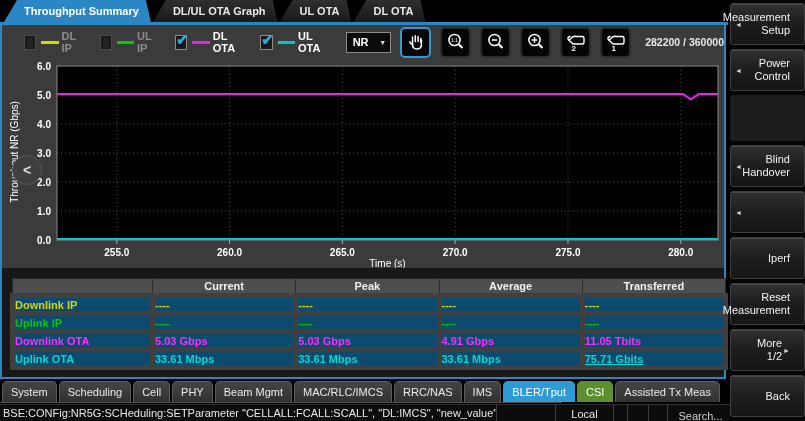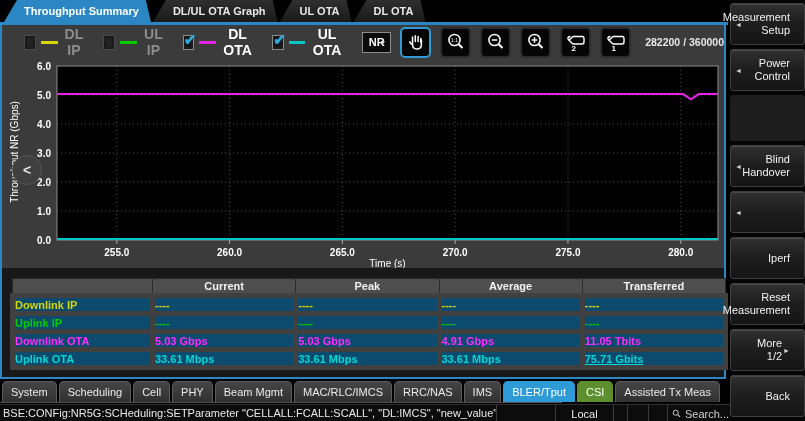--- a/index.html
+++ b/index.html
@@ -23,21 +23,21 @@
   .panel-upper { position:absolute; left:2px; top:25px; width:722px; height:243px; background:#3b3b3b; }
   .panel-lower { position:absolute; left:2px; top:268px; width:722px; height:109px; background:#181818; }
 
   
   .legend-bar { position:absolute; left:2px; top:25px; width:722px; height:34px; display:flex; align-items:center; padding-left:22px; }
   .legend-item { display:flex; align-items:center; margin-right:16px; }
   .cbx { width:15px; height:15px; border:1px solid #4a4a4a; background:#232323; box-shadow:inset 0 0 0 2px #1a1a1a; position:relative; cursor:pointer; }
   .cbx.checked { border-color:#8a8a8a; background:#161616; }
   .cbx.checked .tick-glyph { position:absolute; left:0px; top:-5px; font-size:15px; font-weight:700; color:#31a8dd; }
   .swatch { width:22px; height:3px; margin:0 3px 0 5px; }
-  .legend-label { font-size:14px; font-weight:700; color:#fff;text-align:center; }
+  .legend-label { font-size:11px; font-weight:700; color:#fff; }
   .legend-label.dim { color:#8d8d8d; }
 
   .tech-select { width:54px; height:21px; background:#0b0b0b; border:1px solid #8d8d8d; color:#fff;
     font-size:11px; font-weight:700; display:flex; align-items:center; padding-left:6px; position:relative; cursor:pointer; margin-right:9px; }
   .tech-select .dd-arrow { position:absolute; right:4px; font-size:7px; color:#dcdcdc; }
 
   .toolbar { display:flex; align-items:center; gap:9px; }
   .tool-btn { width:31px; height:31px; border-radius:5px; background:#050505; border:2px solid #2c2c2c;
     display:flex; align-items:center; justify-content:center; cursor:pointer; }
   .tool-btn.active { border-color:#2e9bd6; }
@@ -64,21 +64,21 @@
     border-radius:5px 5px 0 0; cursor:pointer; white-space:nowrap; }
   .bottom-tab.active { background:#2e9ad6; color:#fff; border-color:#2e9ad6; }
   .bottom-tab.green  { background:#5d8f2e; color:#fff; border-color:#5d8f2e; }
   .bottom-tab-underline { position:absolute; left:0; top:402px; width:562px; height:1px; background:#4f4f4f; }
 
   
   .status-bar { position:absolute; left:0; top:404px; width:730px; height:17px; background:#0c0c0c; border-top:1px solid #303030; }
   .scpi-text { position:absolute; left:3px; top:2px; font-size:11px; color:#e8e8e8; white-space:nowrap; }
   .sb-cell { position:absolute; top:0; height:17px; border-left:1px solid #3c3c3c; display:flex; align-items:center; justify-content:center;
     color:#e8e8e8; font-size:11px; }
-  .sb-search { justify-content:space-between; padding-left:4px; color:#cfcfcf; gap:4px; cursor:text; }
+  .sb-search { justify-content:space-between; padding-left:4px; color:#cfcfcf; gap:4px; cursor:text;flex-direction:column; }
 
   
   .sidebar { position:absolute; left:730px; top:0; width:75px; height:421px; background:#050505;
     display:flex; flex-direction:column; padding-top:3px; gap:4px; }
   .side-btn { height:42px; background:linear-gradient(180deg,#303030,#1d1d1d 50%,#151515);
     border:1px solid #3f3f3f; border-radius:3px; box-shadow:inset 0 1px 0 #4a4a4a; position:relative;
     display:flex; align-items:center; justify-content:flex-end; text-align:right;
     color:#f2f2f2; font-size:11px; line-height:13px; padding:0 14px 0 13px; cursor:pointer; }
   .side-btn .arr-left  { position:absolute; left:4px; top:50%; transform:translateY(-50%); font-size:7px; color:#d8d8d8; }
   .side-btn .arr-right { font-size:7px; color:#d8d8d8; margin-left:1px; }

